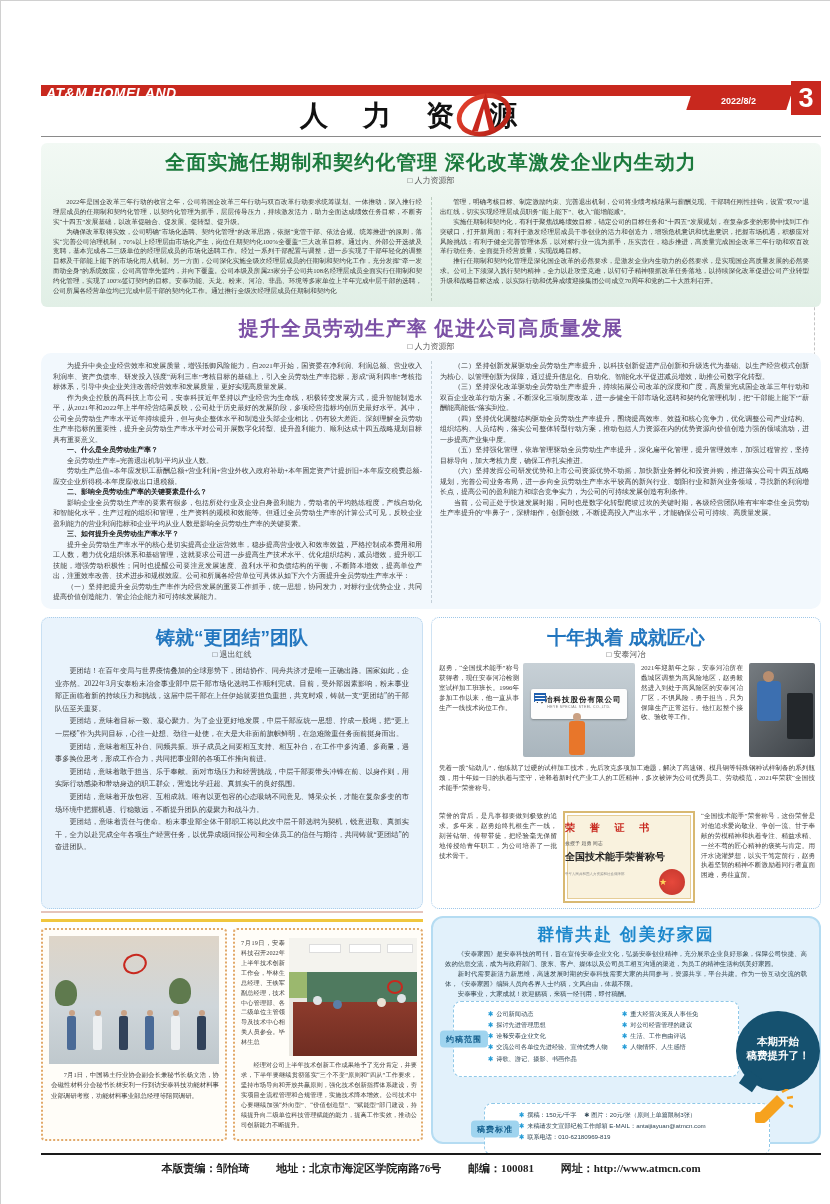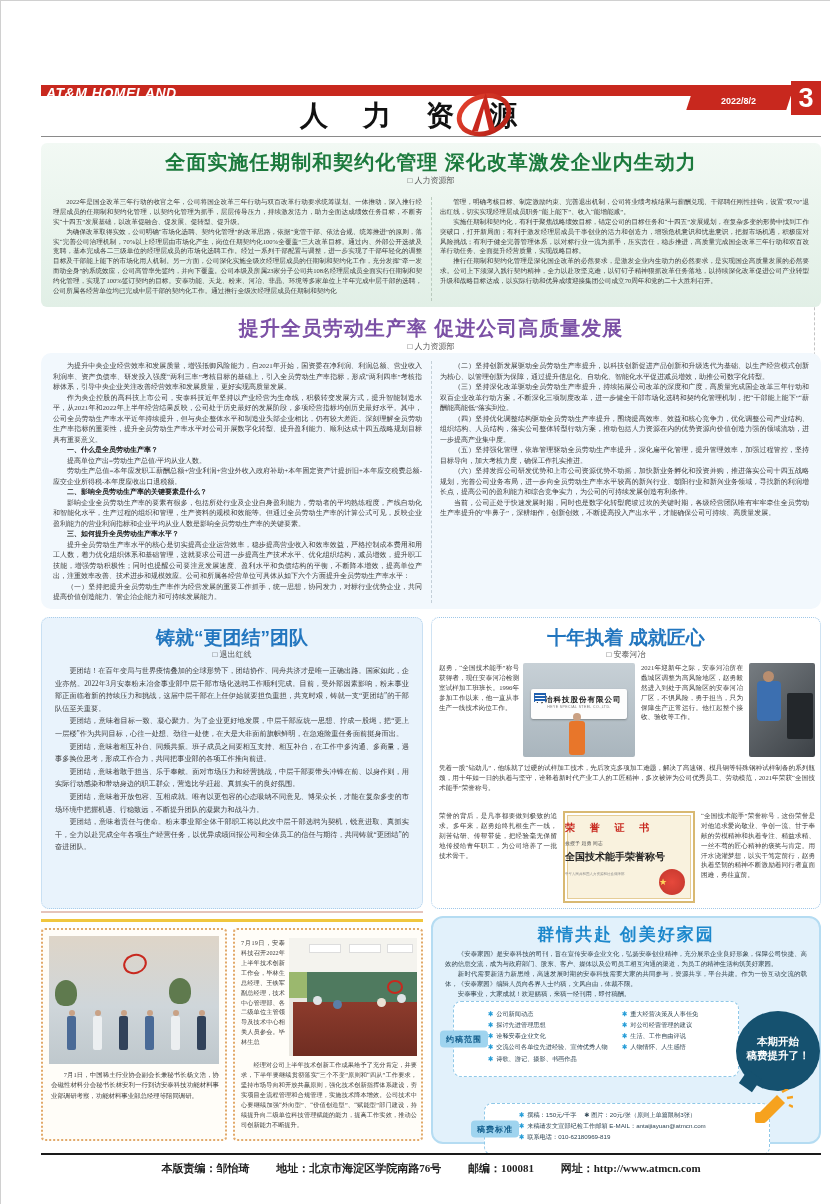--- a/index.html
+++ b/index.html
@@ -153,21 +153,21 @@
   </div>
 
   <div class="abs a2-title">提升全员劳动生产率 促进公司高质量发展</div>
   <div class="abs byline" style="left:40px;top:340px;">□ 人力资源部</div>
   <div class="abs a2-bg"></div>
   <div class="abs a2-body">
     <div class="twocol">
       <p>为提升中央企业经营效率和发展质量，增强抵御风险能力，自2021年开始，国资委在净利润、利润总额、营业收入利润率、资产负债率、研发投入强度“两利三率”考核目标的基础上，引入全员劳动生产率指标，形成“两利四率”考核指标体系，引导中央企业关注改善经营效率和发展质量，更好实现高质量发展。</p>
       <p>作为央企控股的高科技上市公司，安泰科技近年坚持以产业经营为生命线，积极转变发展方式，提升智能制造水平，从2021年和2022年上半年经营结果反映，公司处于历史最好的发展阶段，多项经营指标均创历史最好水平。其中，公司全员劳动生产率水平近年持续提升，但与央企整体水平和制造业头部企业相比，仍有较大差距。深刻理解全员劳动生产率指标的重要性，提升全员劳动生产率水平对公司开展数字化转型、提升盈利能力、顺利达成十四五战略规划目标具有重要意义。</p>
       <p class="sub">一、什么是全员劳动生产率？</p>
-      <p>提高单位产出=劳动生产总值/平均从业人数。</p>
+      <p>全员劳动生产率=完善退出机制/平均从业人数。</p>
       <p>劳动生产总值=本年应发职工薪酬总额+营业利润+营业外收入政府补助+本年固定资产计提折旧+本年应交税费总额-应交企业所得税-本年度应收出口退税额。</p>
       <p class="sub">二、影响全员劳动生产率的关键要素是什么？</p>
       <p>影响企业全员劳动生产率的要素有很多，包括所处行业及企业自身盈利能力，劳动者的平均熟练程度，产线自动化和智能化水平，生产过程的组织和管理，生产资料的规模和效能等。但通过全员劳动生产率的计算公式可见，反映企业盈利能力的营业利润指标和企业平均从业人数是影响全员劳动生产率的关键要素。</p>
       <p class="sub">三、如何提升全员劳动生产率水平？</p>
       <p>提升全员劳动生产率水平的核心是切实提高企业运营效率，稳步提高营业收入和效率效益，严格控制成本费用和用工人数，着力优化组织体系和基础管理，这就要求公司进一步提高生产技术水平、优化组织结构，减员增效，提升职工技能，增强劳动积极性；同时也提醒公司要注意发展速度、盈利水平和负债结构的平衡，不断降本增效，提高单位产出，注重效率改善、技术进步和规模效应。公司和所属各经营单位可具体从如下六个方面提升全员劳动生产率水平：</p>
       <p>（一）坚持把提升全员劳动生产率作为经营发展的重要工作抓手，统一思想，协同发力，对标行业优势企业，共同提高价值创造能力、管企治企能力和可持续发展能力。</p>
       <p>（二）坚持创新发展驱动全员劳动生产率提升，以科技创新促进产品创新和升级迭代为基础、以生产经营模式创新为核心、以管理创新为保障，通过提升信息化、自动化、智能化水平促进减员增效，助推公司数字化转型。</p>
       <p>（三）坚持深化改革驱动全员劳动生产率提升，持续拓展公司改革的深度和广度，高质量完成国企改革三年行动和双百企业改革行动方案，不断深化三项制度改革，进一步健全干部市场化选聘和契约化管理机制，把“干部能上能下”“薪酬能高能低”落实到位。</p>
       <p>（四）坚持优化调整结构驱动全员劳动生产率提升，围绕提高效率、效益和核心竞争力，优化调整公司产业结构、组织结构、人员结构，落实公司整体转型行动方案，推动包括人力资源在内的优势资源向价值创造力强的领域流动，进一步提高产业集中度。</p>
       <p>（五）坚持强化管理，依靠管理驱动全员劳动生产率提升，深化扁平化管理，提升管理效率，加强过程管控，坚持目标导向，加大考核力度，确保工作扎实推进。</p>

